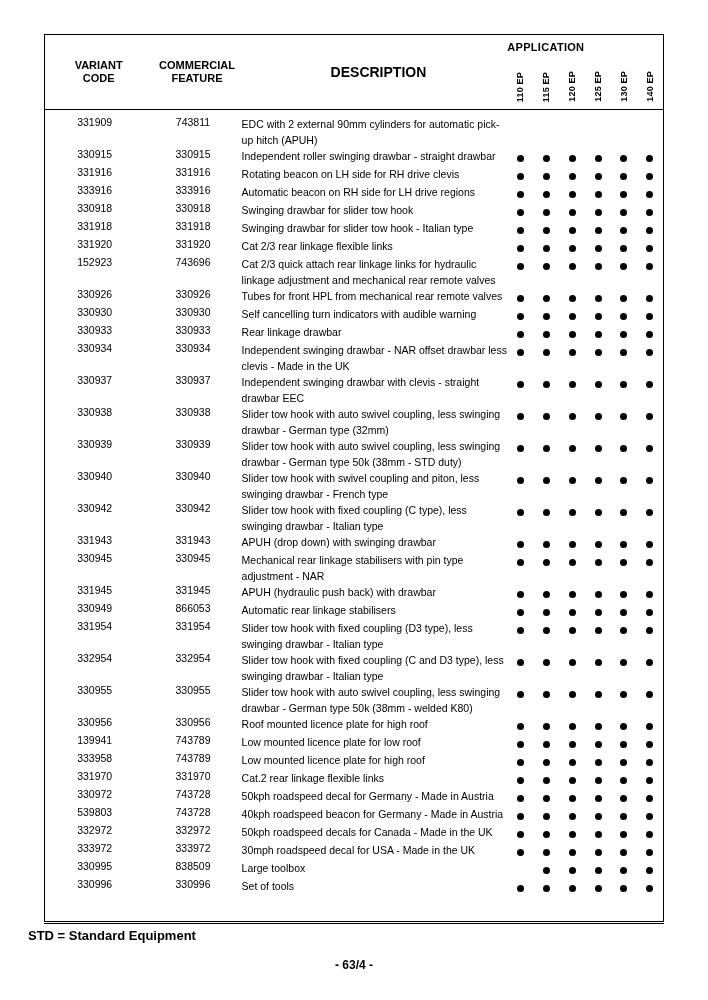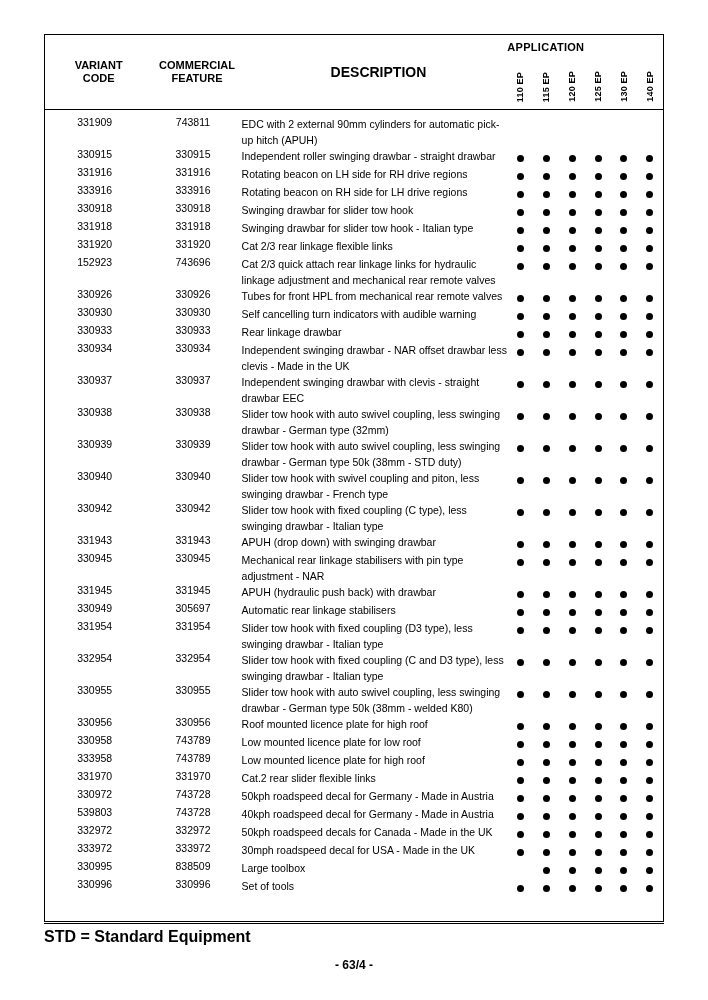--- a/index.html
+++ b/index.html
@@ -114,23 +114,23 @@
     width: 7px;
     height: 7px;
     border-radius: 50%;
     background: #000;
   }
   tr.data-row td { height: 14px; }
   tr.data-row td.cell-desc { line-height: 16px; }
 
   .footer-note {
     position: absolute;
-    left: 44px;
+    left: 28px;
     top: 928px;
-    font-size: 16px;
+    font-size: 13px;
     font-weight: bold;
   }
   .footer-line {
     position: absolute;
     left: 44px;
     top: 923px;
     width: 620px;
     border-top: 1.2px solid #000;
   }
   .page-num {
@@ -234,32 +234,32 @@
             <td class="dot-cell vr-left vr-right"><span class="dot"></span></td>
             <td class="dot-cell vr-right"><span class="dot"></span></td>
             <td class="dot-cell vr-right"><span class="dot"></span></td>
             <td class="dot-cell vr-right"><span class="dot"></span></td>
             <td class="dot-cell vr-right"><span class="dot"></span></td>
             <td class="dot-cell"><span class="dot"></span></td>
           </tr>
           <tr class="data-row">
             <td class="cell-code vr-right">331916</td>
             <td class="cell-code vr-right">331916</td>
-            <td class="cell-desc vr-right">Rotating beacon on LH side for RH drive regions</td>
+            <td class="cell-desc vr-right">Rotating beacon on LH side for RH drive clevis</td>
             <td class="dot-cell vr-left vr-right"><span class="dot"></span></td>
             <td class="dot-cell vr-right"><span class="dot"></span></td>
             <td class="dot-cell vr-right"><span class="dot"></span></td>
             <td class="dot-cell vr-right"><span class="dot"></span></td>
             <td class="dot-cell vr-right"><span class="dot"></span></td>
             <td class="dot-cell"><span class="dot"></span></td>
           </tr>
           <tr class="data-row">
             <td class="cell-code vr-right">333916</td>
             <td class="cell-code vr-right">333916</td>
-            <td class="cell-desc vr-right">Rotating beacon on RH side for LH drive regions</td>
+            <td class="cell-desc vr-right">Automatic beacon on RH side for LH drive regions</td>
             <td class="dot-cell vr-left vr-right"><span class="dot"></span></td>
             <td class="dot-cell vr-right"><span class="dot"></span></td>
             <td class="dot-cell vr-right"><span class="dot"></span></td>
             <td class="dot-cell vr-right"><span class="dot"></span></td>
             <td class="dot-cell vr-right"><span class="dot"></span></td>
             <td class="dot-cell"><span class="dot"></span></td>
           </tr>
           <tr class="data-row">
             <td class="cell-code vr-right">330918</td>
             <td class="cell-code vr-right">330918</td>
@@ -431,21 +431,21 @@
             <td class="cell-desc vr-right">APUH (hydraulic push back) with drawbar</td>
             <td class="dot-cell vr-left vr-right"><span class="dot"></span></td>
             <td class="dot-cell vr-right"><span class="dot"></span></td>
             <td class="dot-cell vr-right"><span class="dot"></span></td>
             <td class="dot-cell vr-right"><span class="dot"></span></td>
             <td class="dot-cell vr-right"><span class="dot"></span></td>
             <td class="dot-cell"><span class="dot"></span></td>
           </tr>
           <tr class="data-row">
             <td class="cell-code vr-right">330949</td>
-            <td class="cell-code vr-right">305697</td>
+            <td class="cell-code vr-right">866053</td>
             <td class="cell-desc vr-right">Automatic rear linkage stabilisers</td>
             <td class="dot-cell vr-left vr-right"><span class="dot"></span></td>
             <td class="dot-cell vr-right"><span class="dot"></span></td>
             <td class="dot-cell vr-right"><span class="dot"></span></td>
             <td class="dot-cell vr-right"><span class="dot"></span></td>
             <td class="dot-cell vr-right"><span class="dot"></span></td>
             <td class="dot-cell"><span class="dot"></span></td>
           </tr>
           <tr class="data-row">
             <td class="cell-code vr-right">331954</td>
@@ -485,21 +485,21 @@
             <td class="cell-code vr-right">330956</td>
             <td class="cell-desc vr-right">Roof mounted licence plate for high roof</td>
             <td class="dot-cell vr-left vr-right"><span class="dot"></span></td>
             <td class="dot-cell vr-right"><span class="dot"></span></td>
             <td class="dot-cell vr-right"><span class="dot"></span></td>
             <td class="dot-cell vr-right"><span class="dot"></span></td>
             <td class="dot-cell vr-right"><span class="dot"></span></td>
             <td class="dot-cell"><span class="dot"></span></td>
           </tr>
           <tr class="data-row">
-            <td class="cell-code vr-right">330958</td>
+            <td class="cell-code vr-right">139941</td>
             <td class="cell-code vr-right">743789</td>
             <td class="cell-desc vr-right">Low mounted licence plate for low roof</td>
             <td class="dot-cell vr-left vr-right"><span class="dot"></span></td>
             <td class="dot-cell vr-right"><span class="dot"></span></td>
             <td class="dot-cell vr-right"><span class="dot"></span></td>
             <td class="dot-cell vr-right"><span class="dot"></span></td>
             <td class="dot-cell vr-right"><span class="dot"></span></td>
             <td class="dot-cell"><span class="dot"></span></td>
           </tr>
           <tr class="data-row">
@@ -509,21 +509,21 @@
             <td class="dot-cell vr-left vr-right"><span class="dot"></span></td>
             <td class="dot-cell vr-right"><span class="dot"></span></td>
             <td class="dot-cell vr-right"><span class="dot"></span></td>
             <td class="dot-cell vr-right"><span class="dot"></span></td>
             <td class="dot-cell vr-right"><span class="dot"></span></td>
             <td class="dot-cell"><span class="dot"></span></td>
           </tr>
           <tr class="data-row">
             <td class="cell-code vr-right">331970</td>
             <td class="cell-code vr-right">331970</td>
-            <td class="cell-desc vr-right">Cat.2 rear slider flexible links</td>
+            <td class="cell-desc vr-right">Cat.2 rear linkage flexible links</td>
             <td class="dot-cell vr-left vr-right"><span class="dot"></span></td>
             <td class="dot-cell vr-right"><span class="dot"></span></td>
             <td class="dot-cell vr-right"><span class="dot"></span></td>
             <td class="dot-cell vr-right"><span class="dot"></span></td>
             <td class="dot-cell vr-right"><span class="dot"></span></td>
             <td class="dot-cell"><span class="dot"></span></td>
           </tr>
           <tr class="data-row">
             <td class="cell-code vr-right">330972</td>
             <td class="cell-code vr-right">743728</td>
@@ -531,21 +531,21 @@
             <td class="dot-cell vr-left vr-right"><span class="dot"></span></td>
             <td class="dot-cell vr-right"><span class="dot"></span></td>
             <td class="dot-cell vr-right"><span class="dot"></span></td>
             <td class="dot-cell vr-right"><span class="dot"></span></td>
             <td class="dot-cell vr-right"><span class="dot"></span></td>
             <td class="dot-cell"><span class="dot"></span></td>
           </tr>
           <tr class="data-row">
             <td class="cell-code vr-right">539803</td>
             <td class="cell-code vr-right">743728</td>
-            <td class="cell-desc vr-right">40kph roadspeed decal for Germany - Made in Austria</td>
+            <td class="cell-desc vr-right">40kph roadspeed beacon for Germany - Made in Austria</td>
             <td class="dot-cell vr-left vr-right"><span class="dot"></span></td>
             <td class="dot-cell vr-right"><span class="dot"></span></td>
             <td class="dot-cell vr-right"><span class="dot"></span></td>
             <td class="dot-cell vr-right"><span class="dot"></span></td>
             <td class="dot-cell vr-right"><span class="dot"></span></td>
             <td class="dot-cell"><span class="dot"></span></td>
           </tr>
           <tr class="data-row">
             <td class="cell-code vr-right">332972</td>
             <td class="cell-code vr-right">332972</td>

